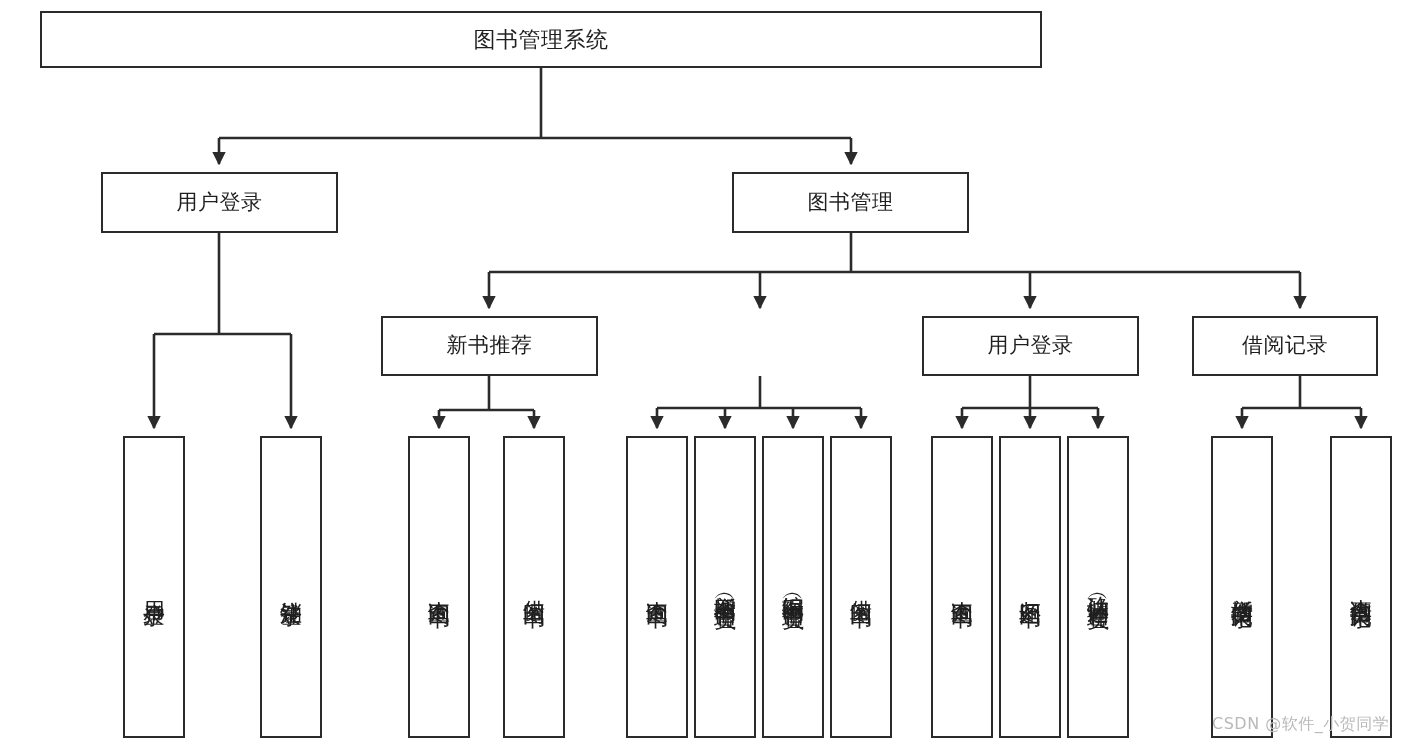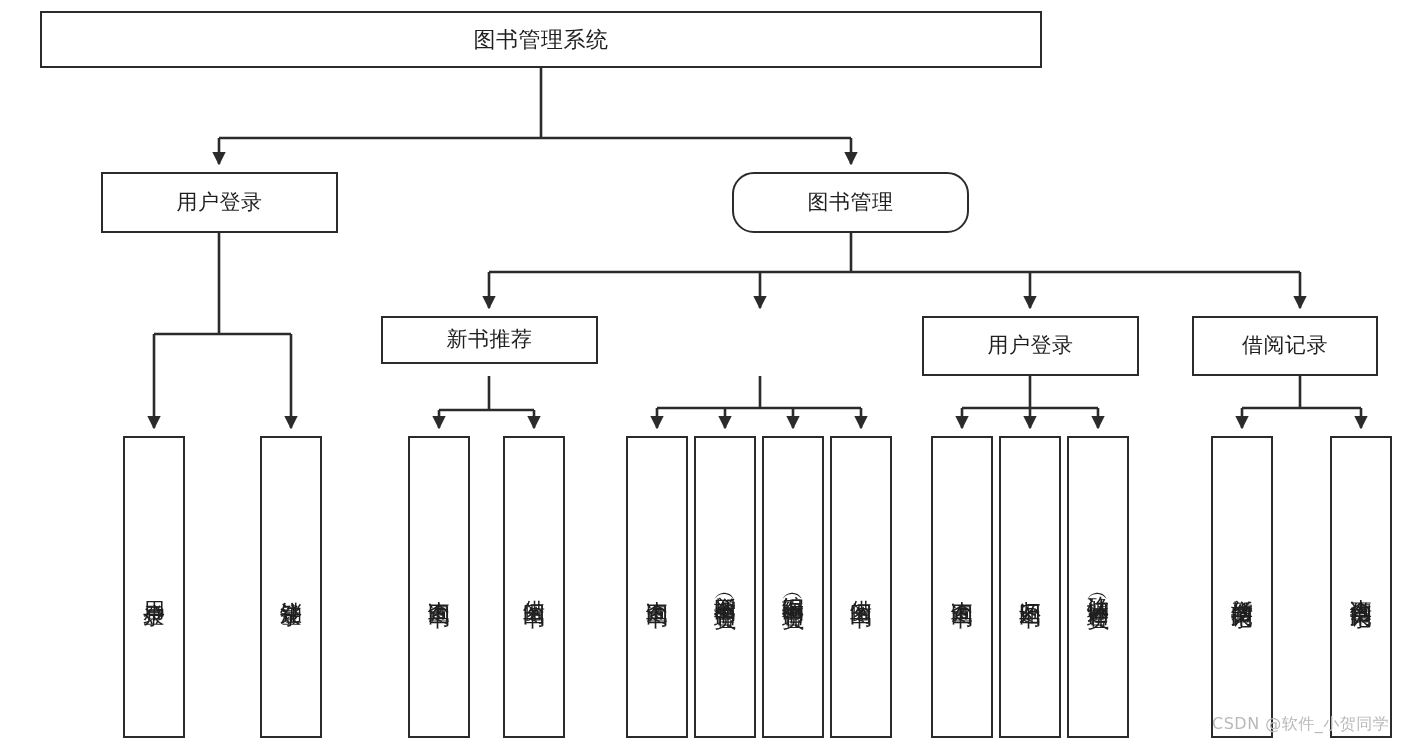--- a/index.html
+++ b/index.html
@@ -134,25 +134,25 @@
     </g>
   </svg>
 
   <div class="node horiz root" style="left:20px; top:11px; width:1002px; height:57px;">
     <span class="label">图书管理系统</span>
   </div>
 
   <div class="node horiz" style="left:81px; top:172px; width:237px; height:61px;">
     <span class="label">用户登录</span>
   </div>
-  <div class="node horiz" style="left:712px; top:172px; width:237px; height:61px;border-radius:22px;">
+  <div class="node horiz" style="left:712px; top:172px; width:237px; height:61px;">
     <span class="label">图书管理</span>
   </div>
 
-  <div class="node horiz" style="left:361px; top:316px; width:217px; height:48px;">
+  <div class="node horiz" style="left:361px; top:316px; width:217px; height:60px;">
     <span class="label">新书推荐</span>
   </div>
   <div class="node horiz" style="left:902px; top:316px; width:217px; height:60px;">
     <span class="label">用户登录</span>
   </div>
   <div class="node horiz" style="left:1172px; top:316px; width:186px; height:60px;">
     <span class="label">借阅记录</span>
   </div>
 
   <div class="node vert" style="left:103px; top:436px; width:62px; height:302px;">

